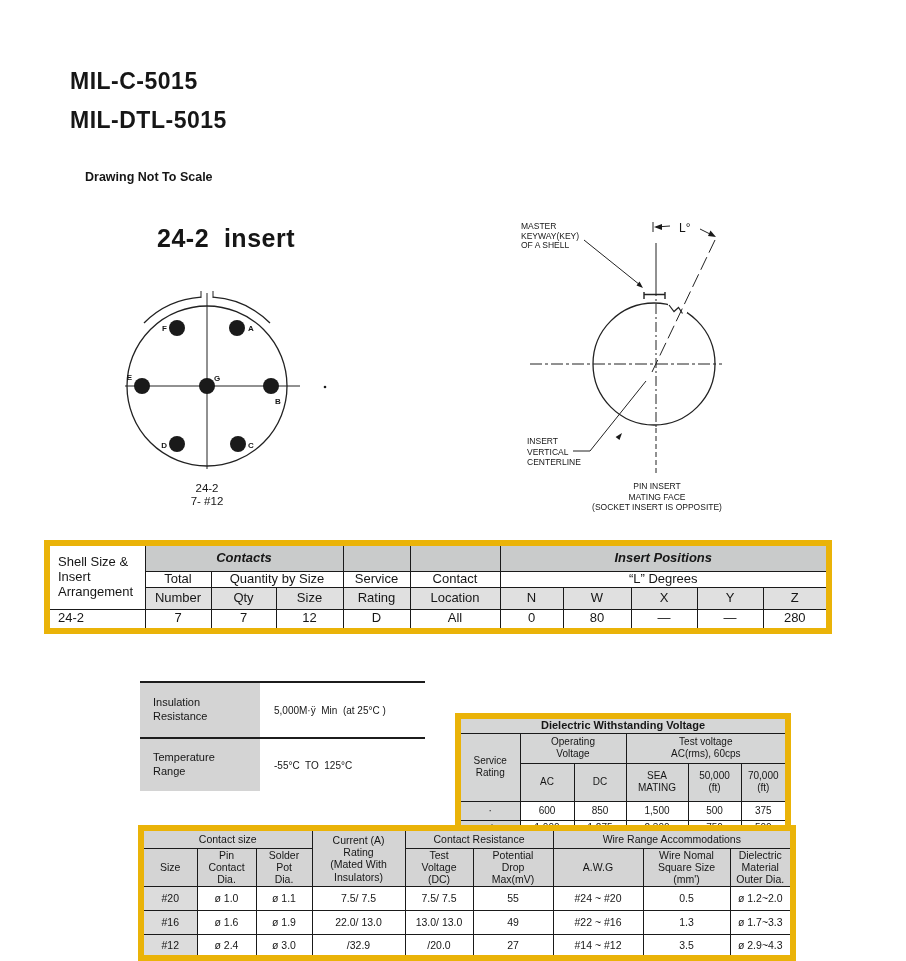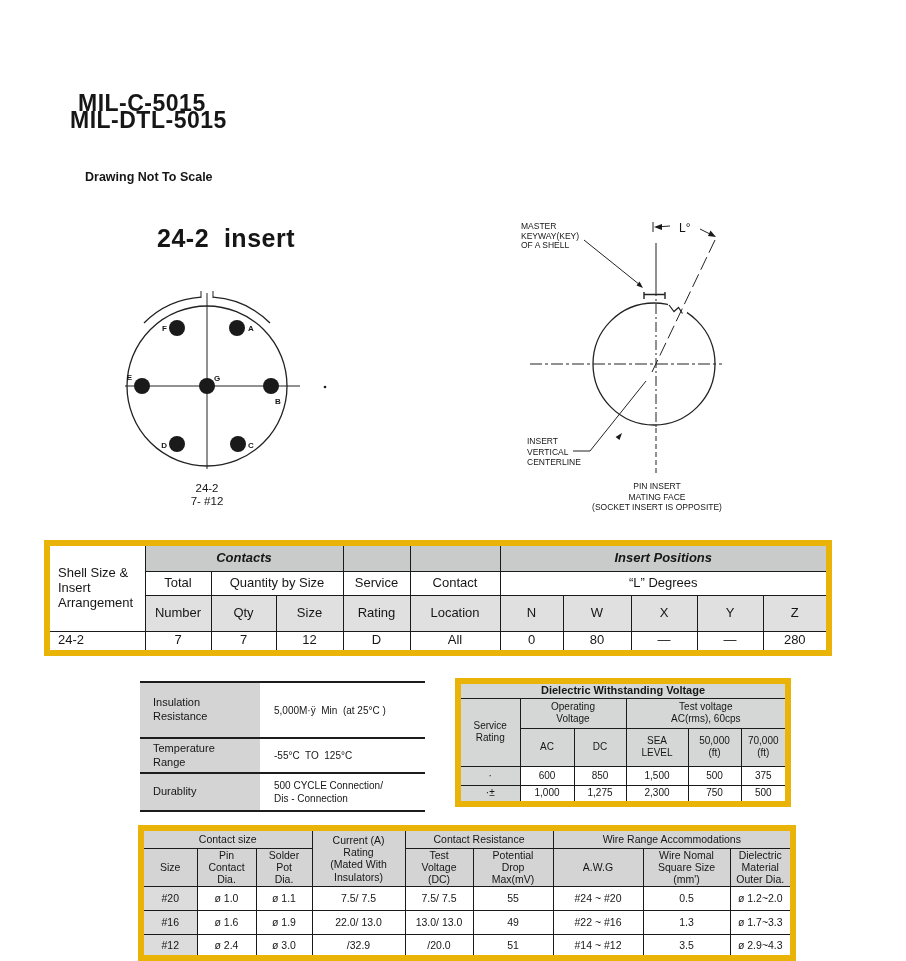--- a/index.html
+++ b/index.html
@@ -26,38 +26,38 @@
   .left-cell{text-align:left;padding-left:8px;}
 
   
   #spec-table{left:140px;top:681px;width:285px;}
   #spec-table td{border:none;border-top:2px solid #1c1c1c;text-align:left;vertical-align:middle;}
   #spec-table tr.last td{border-bottom:2px solid #1c1c1c;}
   #spec-table td.lab{background:#d4d4d4;font-size:11px;padding-left:13px;line-height:1.25;}
   #spec-table td.val{font-size:10px;padding-left:14px;line-height:1.3;}
 
   
-  #diel-table{left:455px;top:678px;width:330px;padding-left:16px;}
+  #diel-table{left:455px;top:713px;width:330px;padding-left:16px;}
   #diel-table td{font-size:10px;line-height:1.2;}
   .g3{background:#d5d6d6;}
   #diel-table .title-cell{font-size:11px;font-weight:bold;}
   .sr{line-height:2.1;}
 
   
   #contact-table{left:138px;top:825px;width:652px;}
   #contact-table td{font-size:10.5px;line-height:1.18;}
   .g4{background:#d4d4d4;}
   .g5{background:#dcdcdc;}
 
   svg text{font-family:"Liberation Sans", sans-serif;fill:#161616;}
 </style>
 </head>
 <body>
 
-<div class="abs title" style="left:70px;top:90px;margin-left:8px;">MIL-C-5015</div>
+<div class="abs title" style="left:70px;top:68px;">MIL-C-5015</div>
 <div class="abs title" style="left:70px;top:107px;">MIL-DTL-5015</div>
 <div class="abs" id="note" style="left:85px;top:170px;">Drawing Not To Scale</div>
 <div class="abs" id="insert-heading" style="left:157px;top:224px;">24-2  insert</div>
 
 <svg class="abs" style="left:95px;top:282px;" width="250" height="235" viewBox="95 282 250 235">
   <g stroke="#222" fill="none" stroke-width="1.3">
     <circle cx="207" cy="386" r="80"></circle>
     <path d="M 144,323 A 89 89 0 0 1 201,297.2"></path>
     <path d="M 213,297.2 A 89 89 0 0 1 270,323"></path>
   </g>
@@ -144,28 +144,28 @@
   <tbody>
       <tr style="height:28px">
     <td rowspan="3" class="left-cell">Shell Size &amp;
 Insert
 Arrangement</td>
     <td colspan="3" class="g1 hdr-big">Contacts</td>
     <td class="g1"></td>
     <td class="g1"></td>
     <td colspan="5" class="g1 hdr-big">Insert Positions</td>
   </tr>
-  <tr style="height:24px">
+  <tr style="height:16px">
     <td>Total</td>
     <td colspan="2">Quantity by Size</td>
     <td>Service</td>
     <td>Contact</td>
     <td colspan="5">“L” Degrees</td>
   </tr>
-  <tr style="height:36px" class="g2">
+  <tr style="height:22px" class="g2">
     <td class="g2">Number</td>
     <td class="g2">Qty</td>
     <td class="g2">Size</td>
     <td class="g2">Rating</td>
     <td class="g2">Location</td>
     <td class="g2">N</td>
     <td class="g2">W</td>
     <td class="g2">X</td>
     <td class="g2">Y</td>
     <td class="g2">Z</td>
@@ -190,29 +190,24 @@
   <colgroup>
       <col style="width:120px">
       <col style="width:165px">
     </colgroup>
   <tbody>
       <tr style="height:56px">
     <td class="lab">Insulation
 Resistance</td>
     <td class="val">5,000M·ÿ  Min  (at 25°C )</td>
   </tr>
-  <tr style="height:35px">
+  <tr style="height:53px">
     <td class="lab">Temperature
 Range</td>
     <td class="val">-55°C  TO  125°C</td>
-  </tr>
-  <tr style="height:38px" class="last">
-    <td class="lab">Durablity</td>
-    <td class="val">500 CYCLE Connection/
-Dis - Connection</td>
   </tr>
 </tbody>
   </table>
 
 <table id="diel-table" class="outer">
   <colgroup>
     <col style="width:62px">
       <col style="width:54px">
       <col style="width:52px">
     <col style="width:62px">
@@ -228,21 +223,21 @@
 Rating</td>
     <td colspan="2" class="g3">Operating
 Voltage</td>
     <td colspan="3" class="g3">Test voltage
 AC(rms), 60cps</td>
   </tr>
   <tr style="height:38px">
     <td class="g3">AC</td>
     <td class="g3">DC</td>
     <td class="g3">SEA
-LEVEL</td>
+MATING</td>
     <td class="g3">50,000
 (ft)</td>
     <td class="g3">70,000
 (ft)</td>
   </tr>
   <tr style="height:19px">
     <td class="g3">·</td>
     <td>600</td>
     <td>850</td>
     <td>1,500</td>
@@ -325,19 +320,19 @@
     <td>#22 ~ #16</td>
     <td>1.3</td>
     <td>ø 1.7~3.3</td>
   </tr>
   <tr style="height:24px">
     <td class="g5">#12</td>
     <td>ø 2.4</td>
     <td>ø 3.0</td>
     <td>/32.9</td>
     <td>/20.0</td>
-    <td>51</td>
+    <td>27</td>
     <td>#14 ~ #12</td>
     <td>3.5</td>
     <td>ø 2.9~4.3</td>
   </tr>
 </tbody>
   </table>
 
 </body></html>

